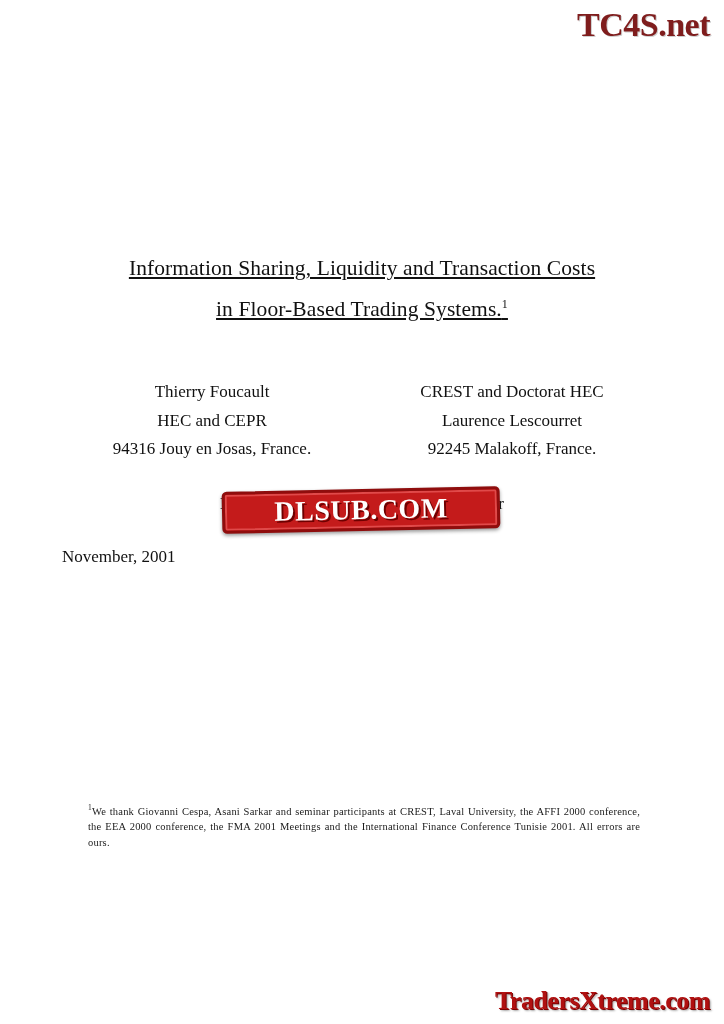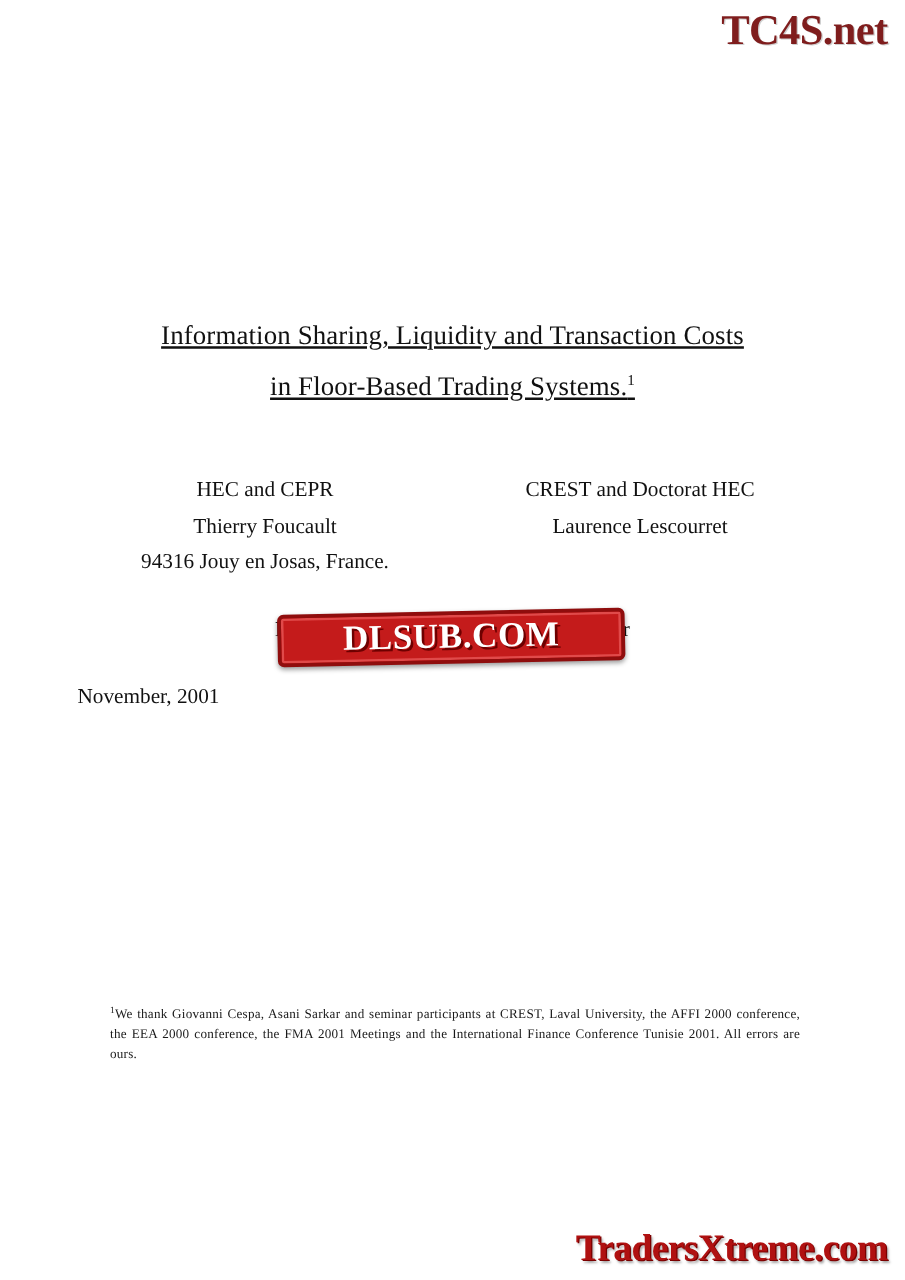--- a/index.html
+++ b/index.html
@@ -27,21 +27,21 @@
     letter-spacing: -0.5px;
     color: #7f1d1d;
     text-shadow: 1px 1px 0 #cfcfcf;
   }
   .wm-bottom {
     position: absolute;
     bottom: 8px;
     right: 14px;
     font-family: "Liberation Serif", serif;
     font-weight: bold;
-    font-size: 30px;
+    font-size: 26px;
     color: #b01111;
     text-shadow: 1px 1px 0 #7a0000, 2px 2px 2px rgba(0,0,0,.35);
     letter-spacing: -0.5px;
   }
   .wm-center {
     position: absolute;
     left: 222px;
     top: 489px;
     width: 272px;
     height: 36px;
@@ -143,27 +143,28 @@
 
 <div class="paper">
 
   <div class="title-block">
     <div class="title-line">Information Sharing, Liquidity and Transaction Costs</div>
     <div class="title-line"><span>in Floor-Based Trading Systems.</span><sup>1</sup></div>
   </div>
 
   <div class="authors">
     <div class="author-col">
+      <div>Thierry Foucault</div>
       <div>HEC and CEPR</div>
-      <div>Thierry Foucault</div>
       <div>94316 Jouy en Josas, France.</div>
     </div>
     <div class="author-col">
       <div>CREST and Doctorat HEC</div>
       <div>Laurence Lescourret</div>
+      <div>92245 Malakoff, France.</div>
     </div>
   </div>
 
   <div class="email-line">Email:foucault@hec.fr        lescourr@ensae.fr</div>
 
   <div class="date-line">November, 2001</div>
 
   <div class="footnote"><sup>1</sup><span>We thank Giovanni Cespa, Asani Sarkar and seminar participants at CREST, Laval University, the AFFI 2000 conference, the EEA 2000 conference, the FMA 2001 Meetings and the International Finance Conference Tunisie 2001. All errors are ours.</span></div>
 
 </div>

